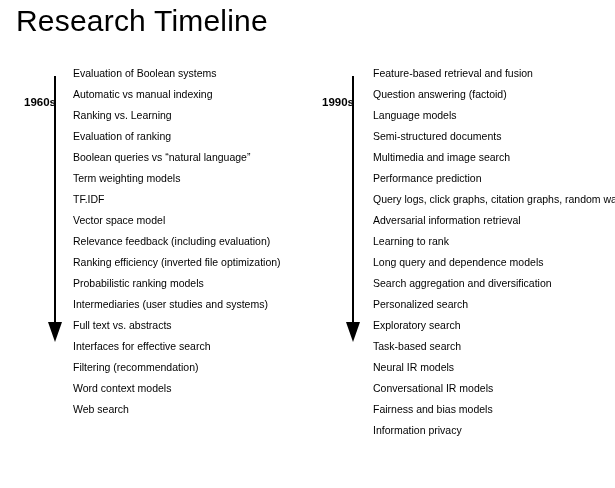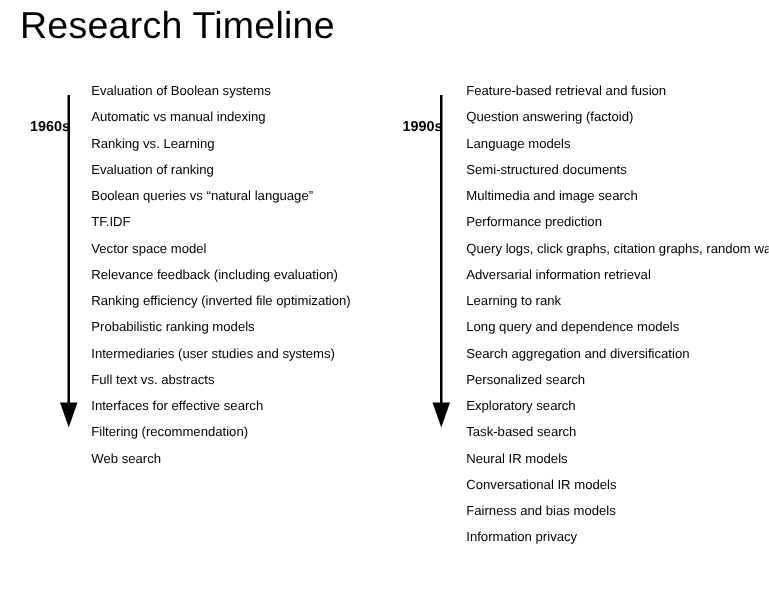--- a/index.html
+++ b/index.html
@@ -107,29 +107,31 @@
     <div class="arrow">
       <div class="shaft"></div>
       <div class="head"></div>
     </div>
     <ul class="items">
       <li>Evaluation of Boolean systems</li>
       <li>Automatic vs manual indexing</li>
       <li>Ranking vs. Learning</li>
       <li>Evaluation of ranking</li>
       <li>Boolean queries vs “natural language”</li>
+      <li>Term weighting models</li>
       <li>TF.IDF</li>
       <li>Vector space model</li>
       <li>Relevance feedback (including evaluation)</li>
       <li>Ranking efficiency (inverted file optimization)</li>
       <li>Probabilistic ranking models</li>
       <li>Intermediaries (user studies and systems)</li>
       <li>Full text vs. abstracts</li>
       <li>Interfaces for effective search</li>
       <li>Filtering (recommendation)</li>
+      <li>Word context models</li>
       <li>Web search</li>
     </ul>
   </div>
 
   <div class="column col-right">
     <div class="decade-label">1990s</div>
     <div class="arrow">
       <div class="shaft"></div>
       <div class="head"></div>
     </div>

